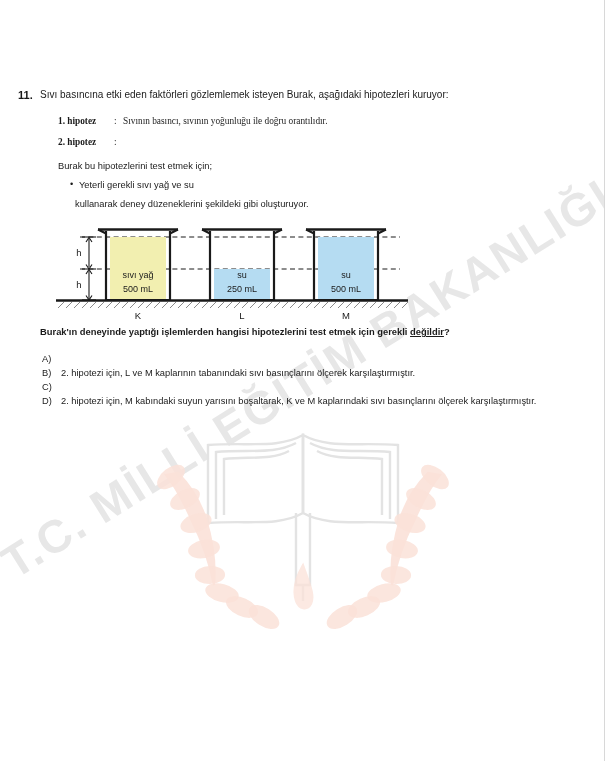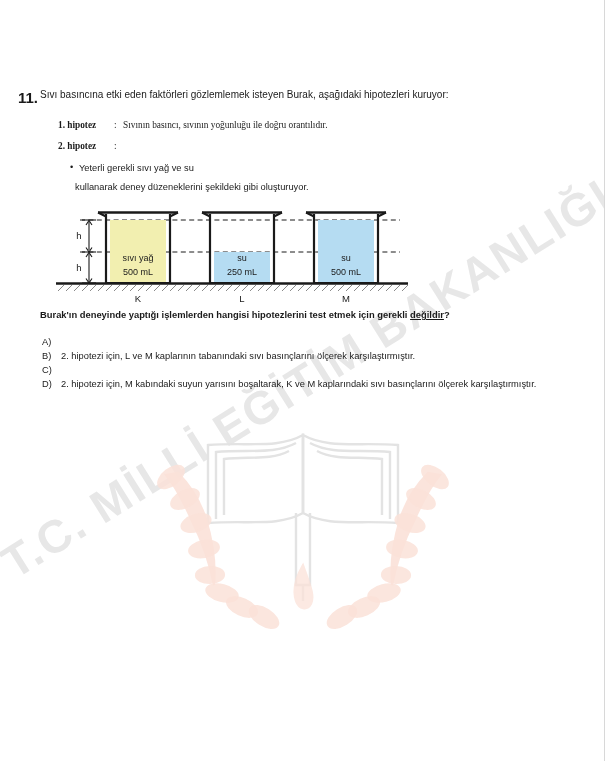--- a/index.html
+++ b/index.html
@@ -70,21 +70,21 @@
   
   #content {
     position: absolute;
     left: 0; top: 0; right: 0;
     padding: 88px 20px 0 18px;
   }
 
   .q-row { display: flex; align-items: flex-start; }
   .q-number {
     font-weight: bold;
-    font-size: 15px;
+    font-size: 11px;
     width: 22px;
     flex: 0 0 22px;
     padding-top: .5px;
   }
   .q-stem {
     font-size: 10px;
     line-height: 1.35;
   }
 
   .hypo-block { margin: 13px 0 0 40px; }
@@ -223,20 +223,21 @@
       <span class="hypo-label">1. hipotez</span>
       <span class="hypo-colon">:</span>
       <span class="hypo-text">Sıvının basıncı, sıvının yoğunluğu ile doğru orantılıdır.</span>
     </div>
     <div class="hypo-line">
       <span class="hypo-label">2. hipotez</span>
       <span class="hypo-colon">:</span>
     </div>
   </div>
 
+  <div class="intro-line">Burak bu hipotezlerini test etmek için;</div>
 
   <div class="bullets">
     <div class="bullet">Yeterli gerekli sıvı yağ ve su</div>
   </div>
 
   <div class="closing-line">kullanarak deney düzeneklerini şekildeki gibi oluşturuyor.</div>
 
   <div id="figure">
     <svg width="605" height="106" viewBox="0 0 605 106" xmlns="http://www.w3.org/2000/svg">
 

